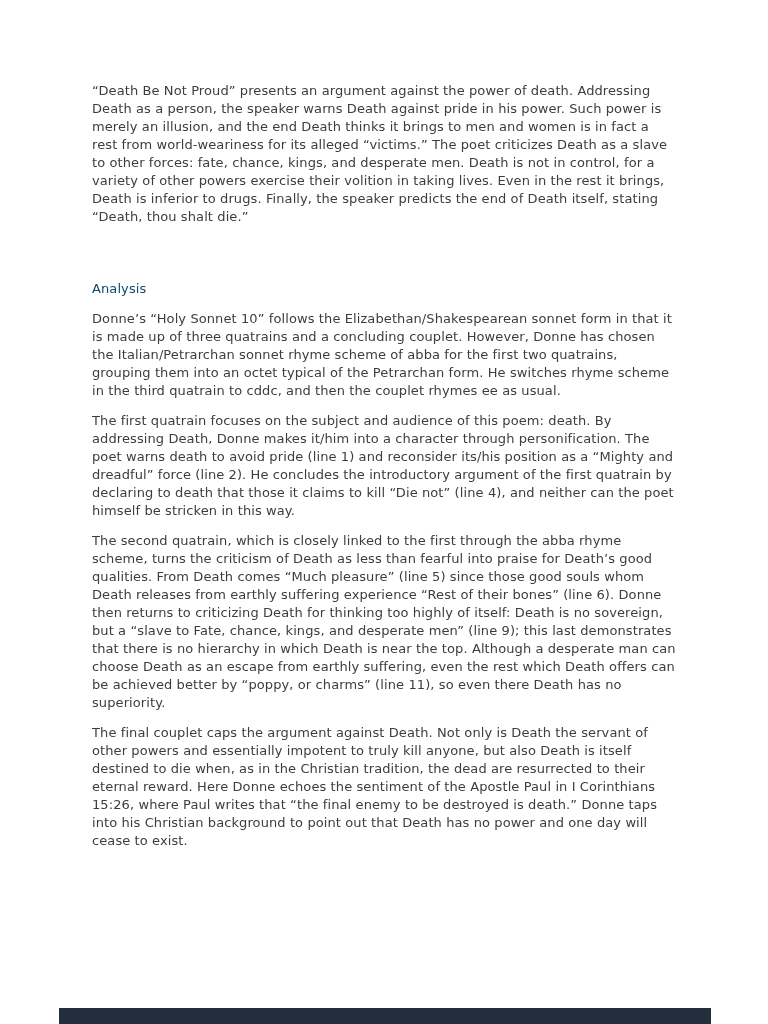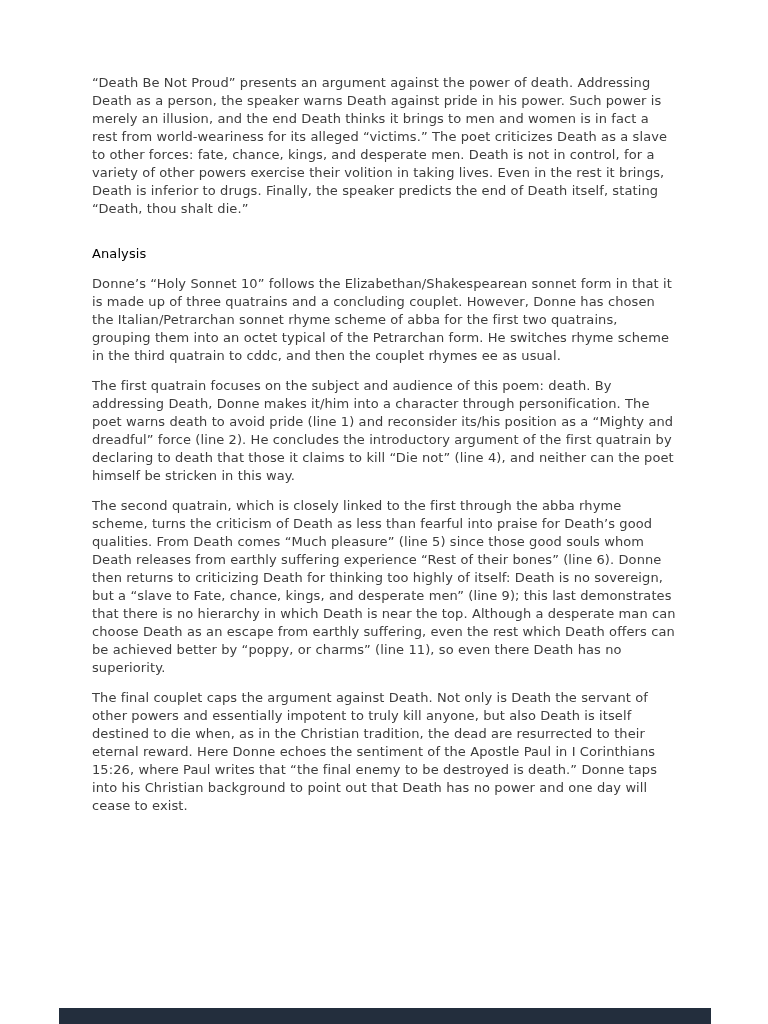--- a/index.html
+++ b/index.html
@@ -15,37 +15,37 @@
     position: relative;
   }
   .page {
     position: relative;
     width: 768px;
     height: 1024px;
     background: #ffffff;
   }
   .content {
     position: absolute;
-    top: 74px;
+    top: 82px;
     left: 92px;
     width: 584px;
     color: #3d3d3d;
     font-size: 13px;
     line-height: 18px;
     letter-spacing: 0.1px;
   }
   .content p {
     margin: 0 0 12px 0;
   }
   .section-heading {
-    margin-top: 27px;
+    margin-top: 54px;
     margin-bottom: 12px;
     font-size: 13px;
     font-weight: normal;
-    color: #000000;
+    color: #0c4a6e;
   }
   .footer-bar {
     position: absolute;
     left: 59px;
     bottom: 0;
     width: 652px;
     height: 16px;
   }
 </style>
 </head>

